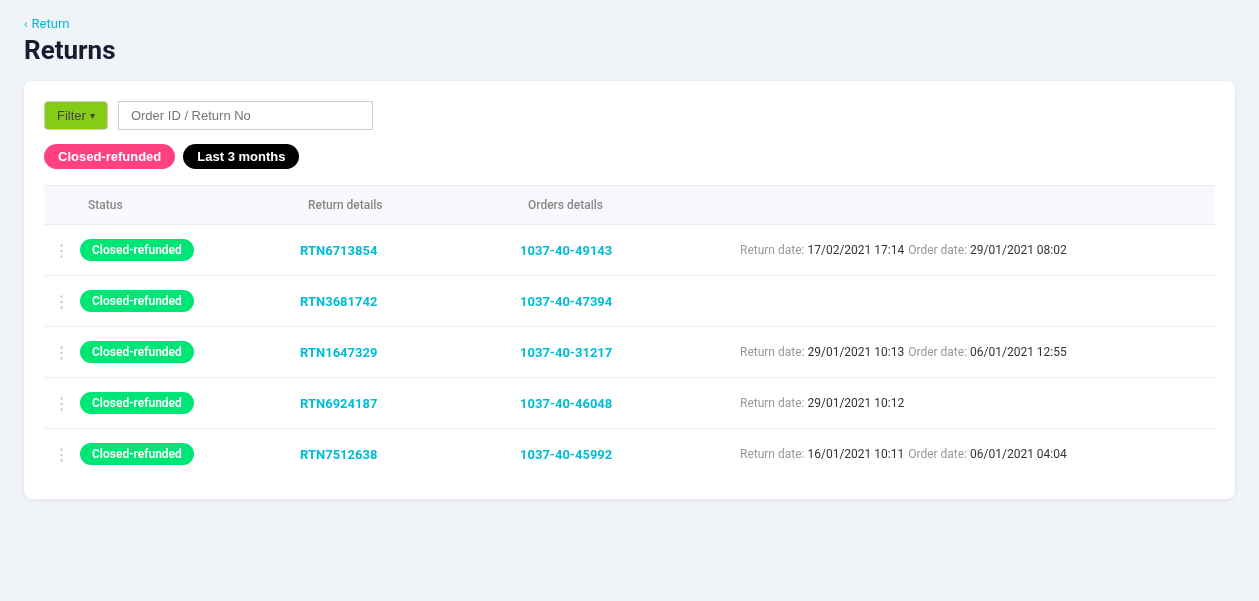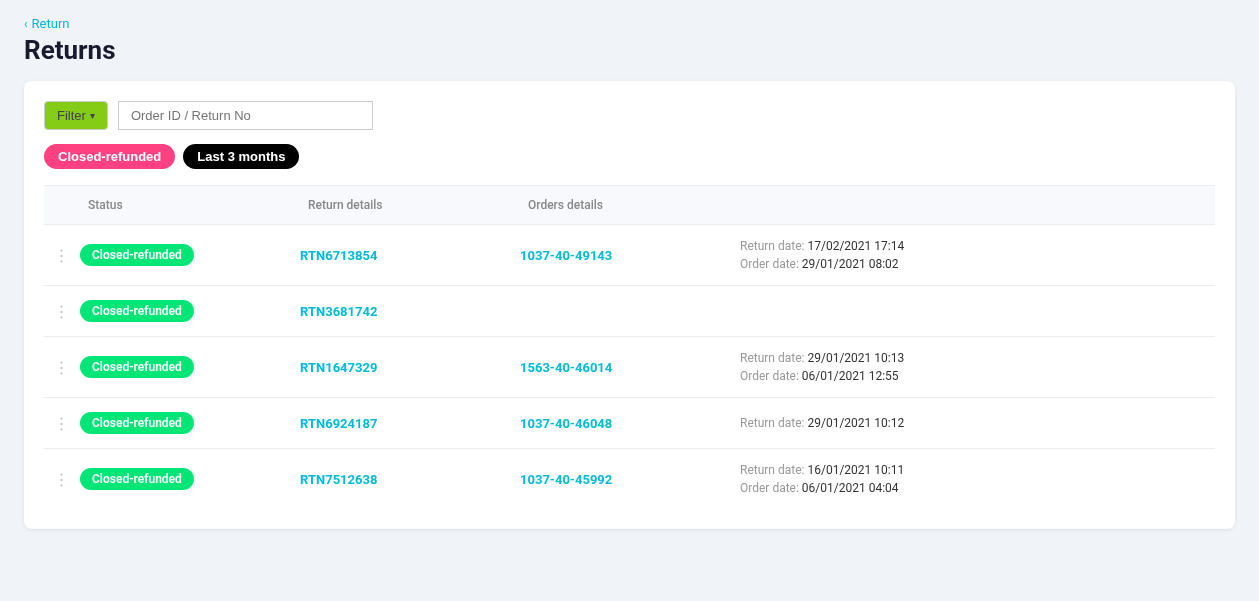--- a/index.html
+++ b/index.html
@@ -134,21 +134,21 @@
       font-weight: 600;
     }
     .link-cyan {
       color: #00bcd4;
       cursor: pointer;
       text-decoration: none;
       font-weight: bold;
     }
     .date-cell {
       display: flex;
-      flex-direction: column;
+      flex-direction: row;
       gap: 4px;
     }
     .date-line {
       font-size: 12px;
       color: #555;
     }
     .date-label {
       color: #999;
       font-size: 12px;
     }
@@ -217,31 +217,34 @@
     </div>
   </div>
           <div class="table-row">
     <div class="row-menu">⋮</div>
     <div>
       <span class="status-badge">Closed-refunded</span>
     </div>
     <div>
       <a class="link-cyan">RTN3681742</a>
     </div>
+    <div>
+      <a class="link-cyan">1037-40-47394</a>
+    </div>
   </div>
           <div class="table-row">
     <div class="row-menu">⋮</div>
     <div>
       <span class="status-badge">Closed-refunded</span>
     </div>
     <div>
       <a class="link-cyan">RTN1647329</a>
     </div>
     <div>
-      <a class="link-cyan">1563-40-46014</a>
+      <a class="link-cyan">1037-40-31217</a>
     </div>
     <div class="date-cell">
       <div class="date-line">
         <span class="date-label">Return date:</span>
         <span class="date-value"> 29/01/2021 10:13</span>
       </div>
       <div class="date-line">
         <span class="date-label">Order date:</span>
         <span class="date-value"> 06/01/2021 12:55</span>
       </div>

